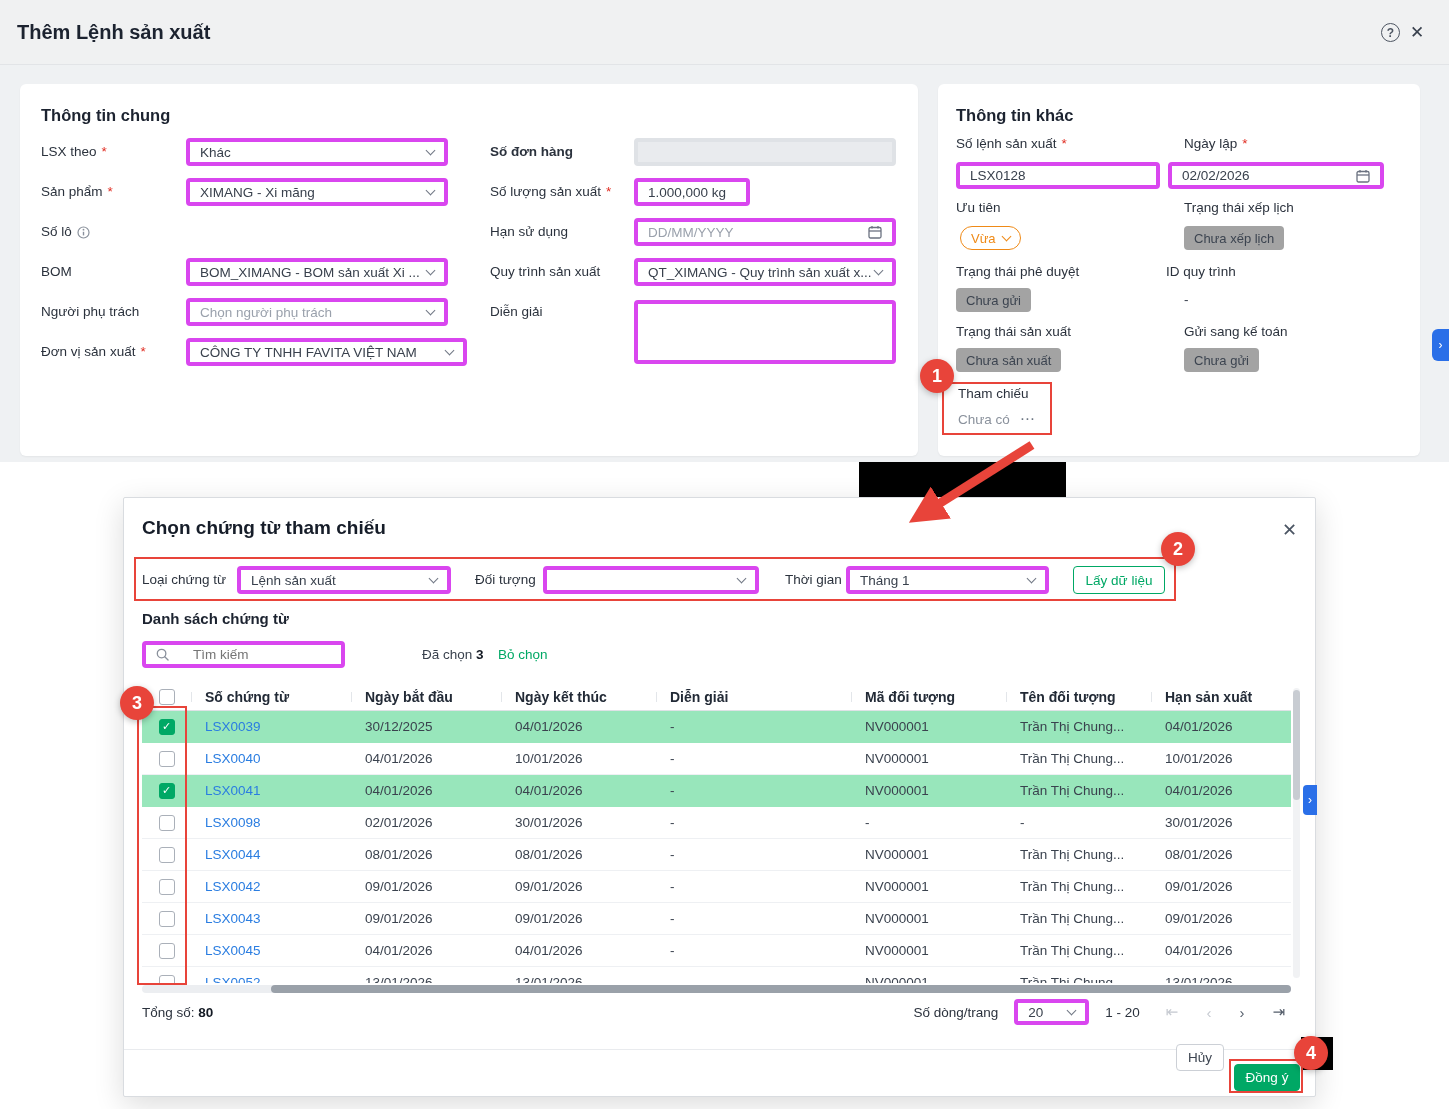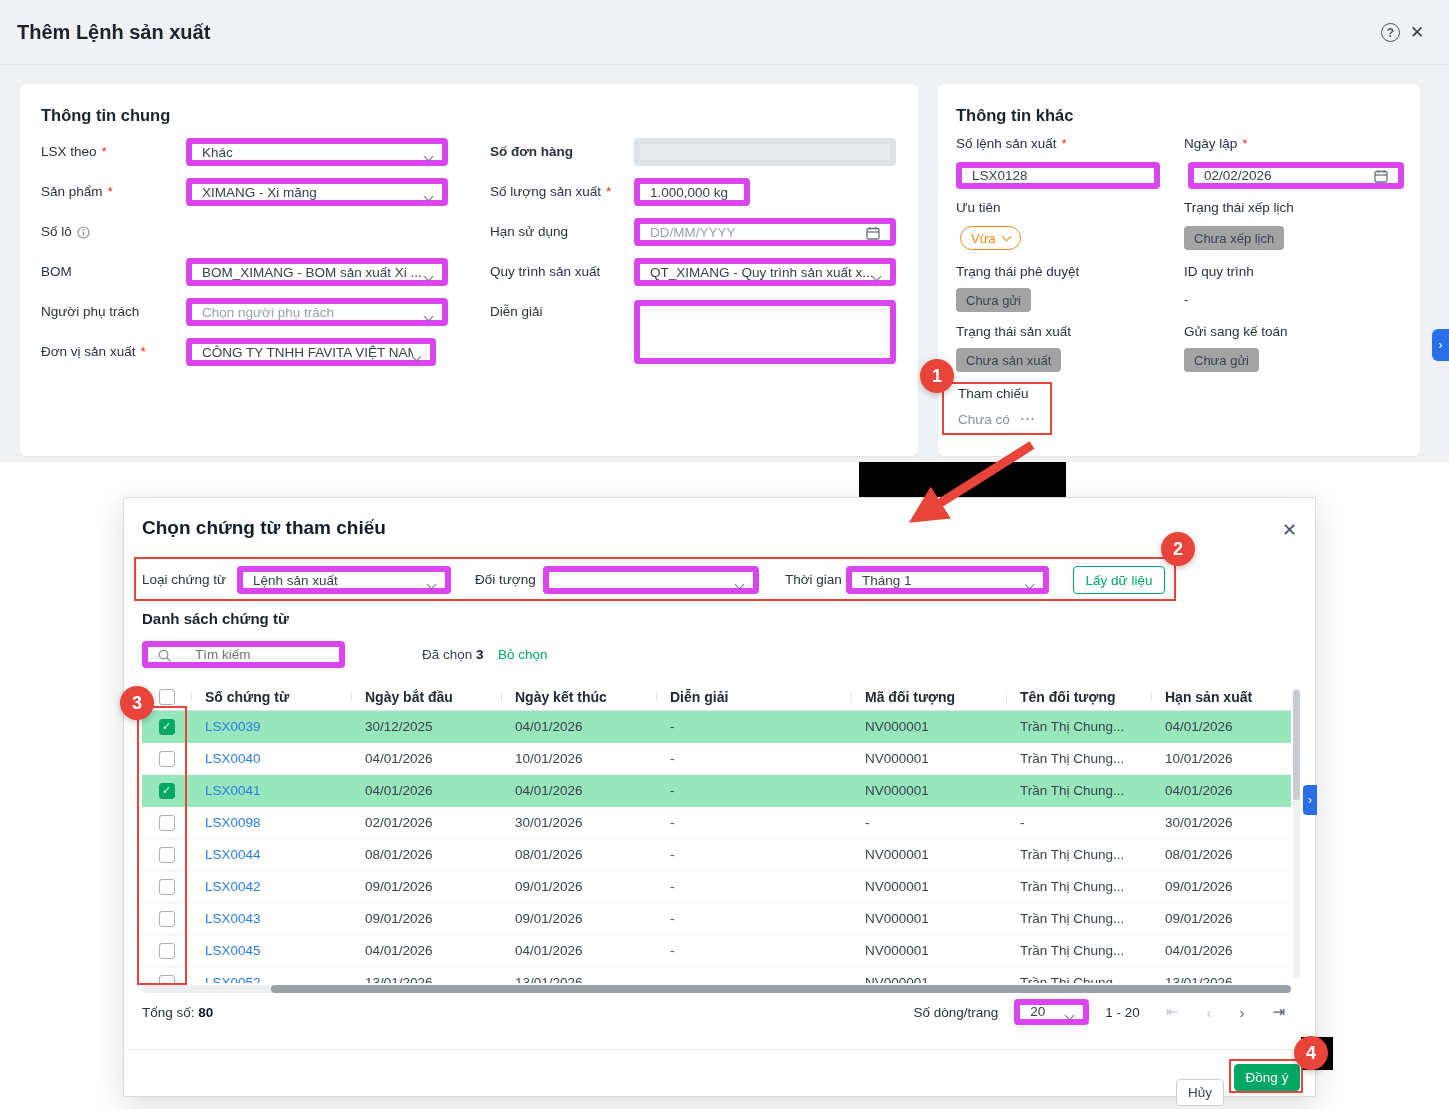--- a/index.html
+++ b/index.html
@@ -20,22 +20,22 @@
   .close-x { left:1410px; top:22px; font-size:17px; color:#39414e; cursor:pointer; }
 
   .card { background:#fff; border-radius:6px; box-shadow:0 1px 2px rgba(0,0,0,.05); }
   .card-general { left:20px; top:84px; width:898px; height:372px; }
   .card-other   { left:938px; top:84px; width:482px; height:372px; }
   .sec-title { font-size:16.5px; font-weight:700; color:#1c2330; }
 
   .fl { line-height:28px; color:#2b323d; display:flex; align-items:center; gap:5px; white-space:nowrap; }
   .req { color:#e02b20; }
   .field, .inp {
-    height:28px; border:6px solid #d946ef; border-radius:4px; background:#fff;
-    display:flex; align-items:flex-end; padding:0 10px; font-size:13.5px; color:#39414d;
+    height:28px; border:4px solid #d946ef; border-radius:4px; background:#fff;
+    display:flex; align-items:center; padding:0 10px; font-size:13.5px; color:#39414d;
   }
   .field .txt { flex:1; white-space:nowrap; overflow:hidden; }
   .ph { color:#9aa1ac; }
   input.inp { display:block; width:100%; font-family:inherit; outline:none; }
   input.inp::placeholder { color:#9aa1ac; }
   input.inp:disabled { background:#e9ebee; border-color:#dfe2e6; }
   textarea.inp { resize:none; padding:6px 10px; display:block; width:100%; height:100%; font-family:inherit; outline:none; }
   .chv { width:7px; height:7px; border-right:1.6px solid #707784; border-bottom:1.6px solid #707784;
          transform:rotate(45deg); flex:none; margin-left:auto; margin-top:-3px; }
   .chv.orange { border-color:#ef8a17; }
@@ -161,21 +161,21 @@
       </div>
     <div class="abs field" style="left:166px;top:214px;width:262px;">
         <span class="txt ph">Chọn người phụ trách</span>
         <span class="chv"></span>
       </div>
 
     <div class="abs fl" style="left:21px;top:254px;">
         <span>Đơn vị sản xuất</span>
         <span class="req">*</span>
       </div>
-    <div class="abs field" style="left:166px;top:254px;width:250px;">
+    <div class="abs field" style="left:166px;top:254px;width:281px;">
         <span class="txt">CÔNG TY TNHH FAVITA VIỆT NAM</span>
         <span class="chv"></span>
       </div>
 
     <div class="abs fl" style="left:470px;top:54px;font-weight:bold;">
         <span>Số đơn hàng</span>
       </div>
     <div class="abs" style="left:614px;top:54px;width:262px;height:28px;">
         <input class="inp" disabled="" style="">
       </div>
@@ -227,21 +227,21 @@
         <span class="req">*</span>
       </div>
     <div class="abs" style="left:18px;top:78px;width:204px;height:27px;">
         <input class="inp" style="height: 27px;" value="LSX0128">
       </div>
 
     <div class="abs fl" style="left:246px;top:50px;line-height:20px;">
         <span>Ngày lập</span>
         <span class="req">*</span>
       </div>
-    <div class="abs field" style="left:250px;top:78px;width:216px;height:27px;">
+    <div class="abs field" style="left:230px;top:78px;width:216px;height:27px;">
         <span class="txt">02/02/2026</span>
       <span class="icon-right">
           <svg width="14" height="14" viewBox="0 0 14 14">
             <rect x="1" y="2.5" width="12" height="10.5" rx="1.5" fill="none" stroke="#6b7280" stroke-width="1.3"></rect>
             <line x1="1" y1="6" x2="13" y2="6" stroke="#6b7280" stroke-width="1.3"></line>
             <line x1="4" y1="1" x2="4" y2="3.5" stroke="#6b7280" stroke-width="1.3"></line>
             <line x1="10" y1="1" x2="10" y2="3.5" stroke="#6b7280" stroke-width="1.3"></line>
           </svg>
         </span>
     </div>
@@ -257,21 +257,21 @@
     <div class="abs fl" style="left:246px;top:114px;line-height:20px;">
         <span>Trạng thái xếp lịch</span>
       </div>
     <div class="abs badge" style="left:246px;top:142px;">Chưa xếp lịch</div>
 
     <div class="abs fl" style="left:18px;top:178px;line-height:20px;">
         <span>Trạng thái phê duyệt</span>
       </div>
     <div class="abs badge" style="left:18px;top:204px;">Chưa gửi</div>
 
-    <div class="abs fl" style="left:246px;top:178px;line-height:20px;">
+    <div class="abs fl" style="left:228px;top:178px;line-height:20px;">
         <span>ID quy trình</span>
       </div>
     <div class="abs" style="left:246px;top:204px;line-height:24px;color:#3a424e;">-</div>
 
     <div class="abs fl" style="left:18px;top:238px;line-height:20px;">
         <span>Trạng thái sản xuất</span>
       </div>
     <div class="abs badge" style="left:18px;top:264px;">Chưa sản xuất</div>
 
     <div class="abs fl" style="left:246px;top:238px;line-height:20px;">
@@ -483,21 +483,21 @@
       <div class="pager">
         <span class="pg-dis">⇤</span>
         <span class="pg-dis">‹</span>
         <span class="pg-en">›</span>
         <span class="pg-en">⇥</span>
       </div>
     </div>
   </div>
 
   <div class="abs divider"></div>
-  <div class="abs btn btn-cancel" style="left:1052px;top:581px;width:48px;height:27px;">Hủy</div>
+  <div class="abs btn btn-cancel" style="left:1052px;top:546px;width:48px;height:27px;">Hủy</div>
   <div class="abs btn btn-ok" style="left:1110px;top:566px;width:66px;height:27px;">Đồng ý</div>
 </div>
 
 <div class="abs side-tab" style="left:1303px;top:785px;width:14px;height:30px;border-radius:4px 0 0 4px;z-index:21;">
     <span>›</span>
   </div>
 
 <div class="abs blackbox" style="left:859px;top:462px;width:207px;height:35px;"></div>
 <div class="abs blackbox" style="left:1301px;top:1037px;width:32px;height:33px;"></div>
 

